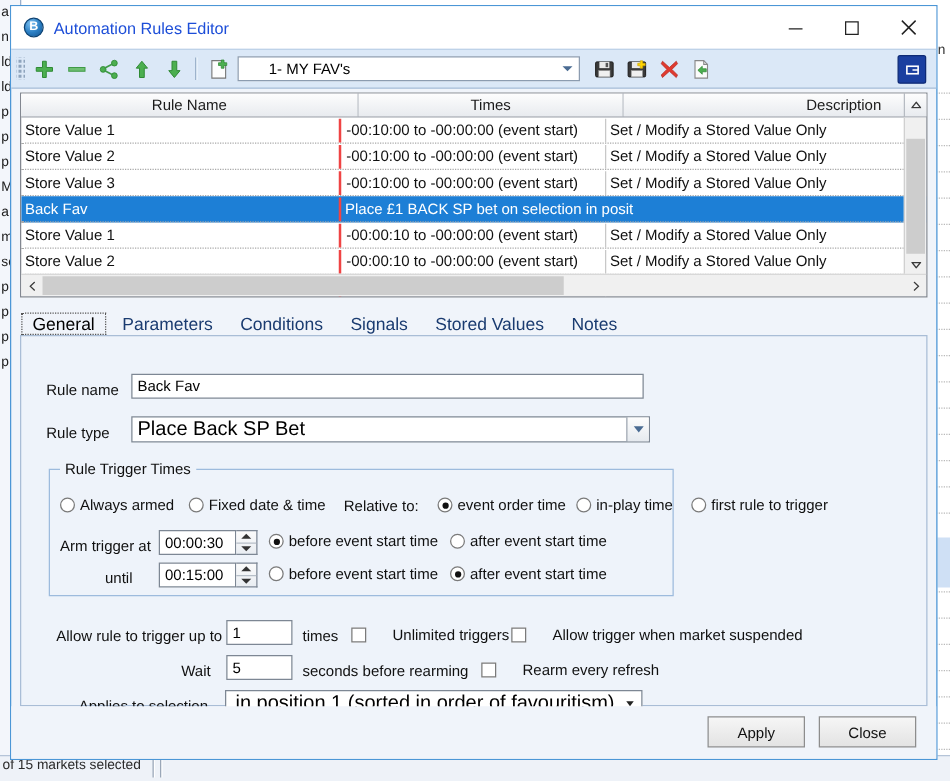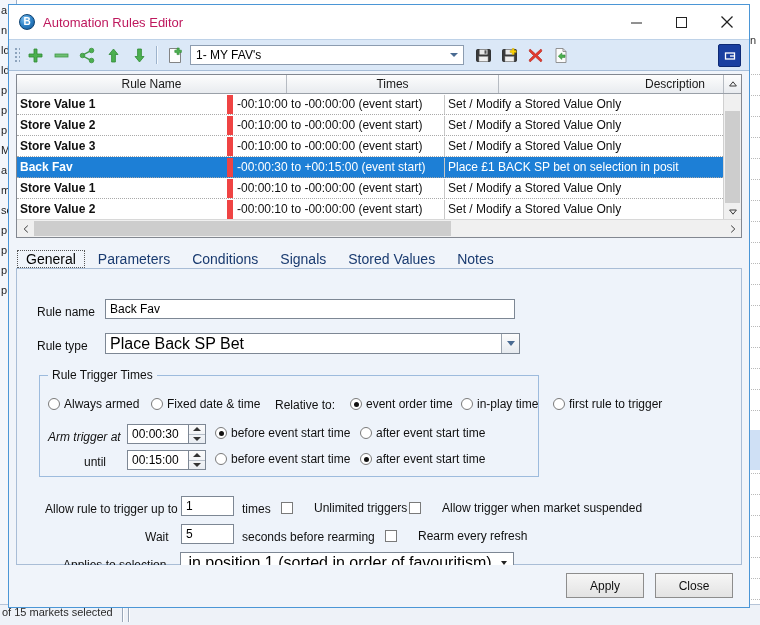--- a/index.html
+++ b/index.html
@@ -75,21 +75,21 @@
     width: 16px; height: 16px; margin-left: 10px; margin-right: 8px;
     border-radius: 50%;
     background: radial-gradient(circle at 35% 28%, #7fc2f2 0%, #2b7fc4 52%, #13538f 100%);
     border: 1px solid #0d4272;
     box-sizing: border-box;
     color: #ffffff; font-size: 10px; font-weight: bold;
     display: flex; align-items: center; justify-content: center;
     line-height: 1;
   }
   .title-text {
-    font-size: 13px; color: #be185d;
+    font-size: 13px; color: #1d4ed8;
   }
   .wbtns { position: absolute; right: 0; top: 0; height: 34px; display: flex; }
   .wbtn {
     width: 45px; height: 34px; display: flex; align-items: center; justify-content: center;
     color: #222; font-size: 13px;
   }
   .wbtn svg { display:block; }
 
   
   .toolbar {
@@ -113,21 +113,21 @@
     width: 0; height: 18px; margin: 0 4px;
     border-left: 1px solid #9db3cc; border-right: 1px solid #f4f9ff;
   }
   .combo-profile {
     width: 274px; height: 20px; background: #ffffff;
     border: 1px solid #8c9cb0; box-sizing: border-box;
     display: flex; align-items: center;
     margin-left: 2px; margin-right: 6px;
     position: relative;
   }
-  .combo-profile .val { font-size: 12px; color: #000; padding-left: 5px; }
+  .combo-profile .val { font-size: 12px; color: #000; padding-left: 5px; margin-left: 19px; }
   .combo-profile .arrow {
     position: absolute; right: 5px; top: 50%; margin-top: -2px;
     width: 0; height: 0; border-left: 4px solid transparent;
     border-right: 4px solid transparent; border-top: 4px solid #4a6b92;
   }
   .pin-btn {
     position: absolute; right: 8px; top: 4px;
     width: 21px; height: 21px; background: #1a3fa0;
     border: 1px solid #0e2a75; border-radius: 2px;
     display: flex; align-items: center; justify-content: center;
@@ -171,21 +171,21 @@
   }
   .grow.sel { background: #1d7fd6; }
   .grow.sel .gc { color: #ffffff; }
   .gc {
     font-size: 12px; color: #101010;
     padding-left: 3px;
     box-sizing: border-box;
     overflow: hidden; white-space: nowrap;
     line-height: 19px;
   }
-  .gc.c1 { width: 216px; border-right: 6px solid #ef4444; font-weight: bold; }
+  .gc.c1 { width: 256px; border-right: 2px solid #ef4444; }
   .gc.c2 { width: 212px; border-right: 1px solid #c8c8c8; text-align: left; padding-left: 4px;}
   .gc.c3 { flex: 1; }
   .vscroll {
     position: absolute; right: 0; top: 0; width: 17px; bottom: 17px;
     background: #f0f0f0; border-left: 1px solid #d0d0d0;
   }
   .vs-arrow {
     width: 17px; height: 17px; display: flex; align-items: center; justify-content: center;
     background: #f0f0f0; color: #4d4d4d; font-size: 9px;
   }
@@ -520,21 +520,20 @@
         <div class="gc c2">-00:10:00 to -00:00:00 (event start)</div>
         <div class="gc c3">Set / Modify a Stored Value Only</div>
       </div>
       <div class="grow">
         <div class="gc c1">Store Value 3</div>
         <div class="gc c2">-00:10:00 to -00:00:00 (event start)</div>
         <div class="gc c3">Set / Modify a Stored Value Only</div>
       </div>
       <div class="grow sel">
         <div class="gc c1">Back Fav</div>
-        <div class="gc c2">-00:00:30 to +00:15:00 (event start)</div>
         <div class="gc c3">Place £1 BACK SP bet on selection in posit</div>
       </div>
       <div class="grow">
         <div class="gc c1">Store Value 1</div>
         <div class="gc c2">-00:00:10 to -00:00:00 (event start)</div>
         <div class="gc c3">Set / Modify a Stored Value Only</div>
       </div>
       <div class="grow">
         <div class="gc c1">Store Value 2</div>
         <div class="gc c2">-00:00:10 to -00:00:00 (event start)</div>
@@ -611,21 +610,21 @@
       </div>
       <div class="radio" style="left:421px; top:21px;">
         <span class="rdot"></span>
         <span>in-play time</span>
       </div>
       <div class="radio" style="left:513px; top:21px;">
         <span class="rdot"></span>
         <span>first rule to trigger</span>
       </div>
 
-      <div class="row-lbl" style="left:8px; top:54px;font-style:italic;">Arm trigger at</div>
+      <div class="row-lbl" style="left:8px; top:54px;">Arm trigger at</div>
       <div class="spin" style="left:87px; top:48px;">
         <div class="sfield">00:00:30</div>
         <div class="sbtns">
           <div class="sb top">
               <span class="up-tri"></span>
             </div>
           <div class="sb">
               <span class="dn-tri"></span>
             </div>
         </div>

